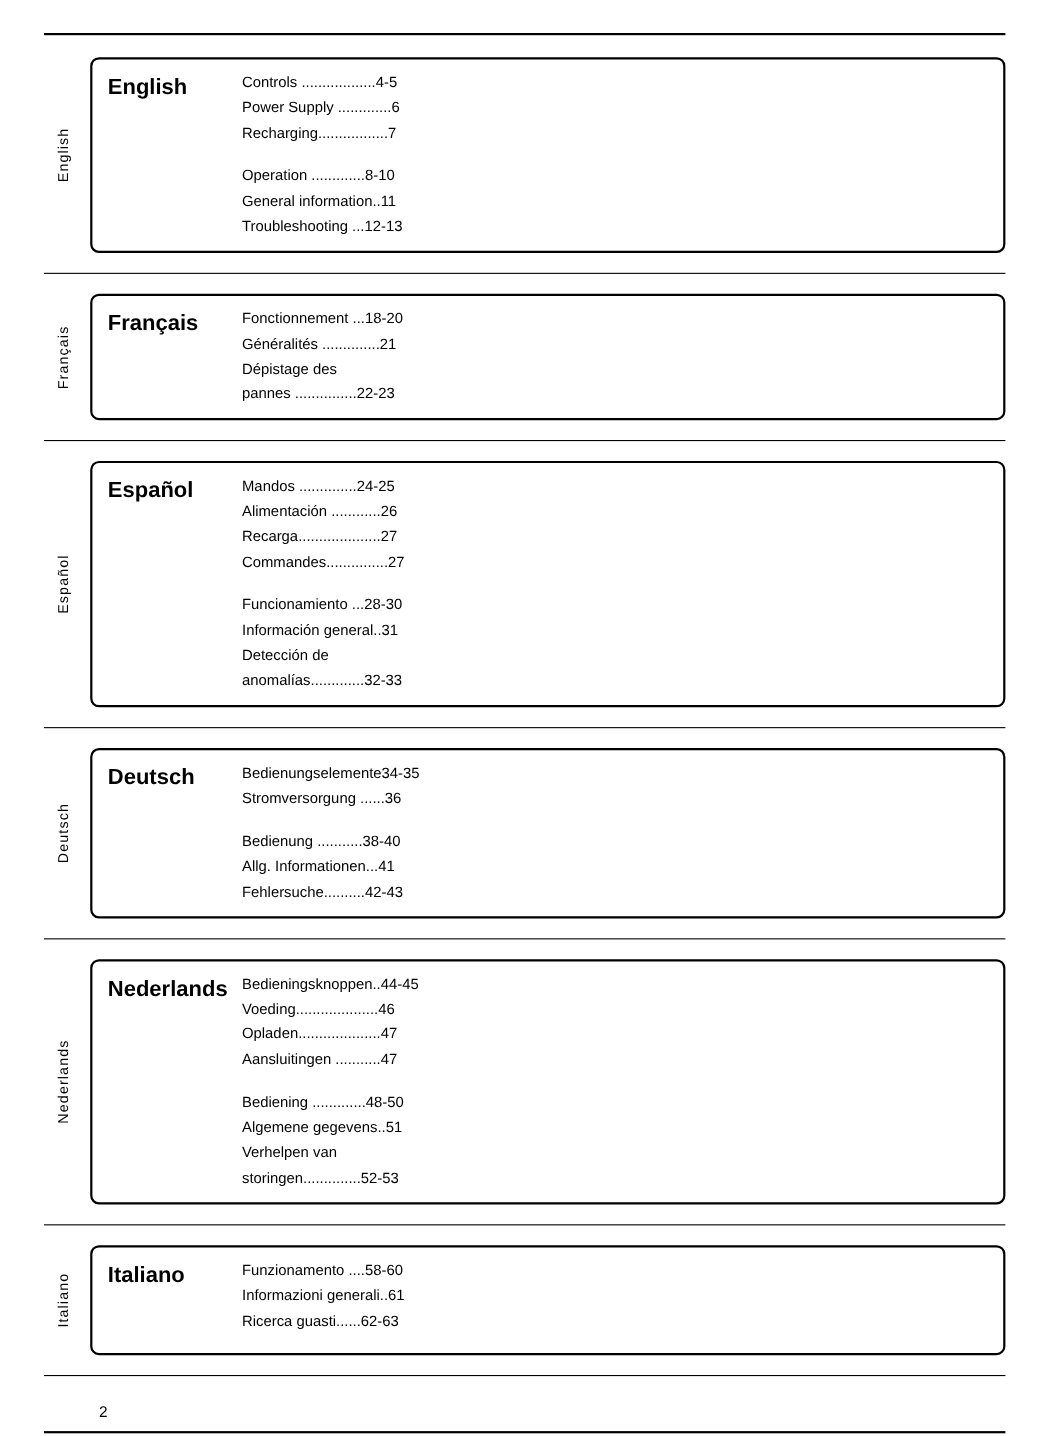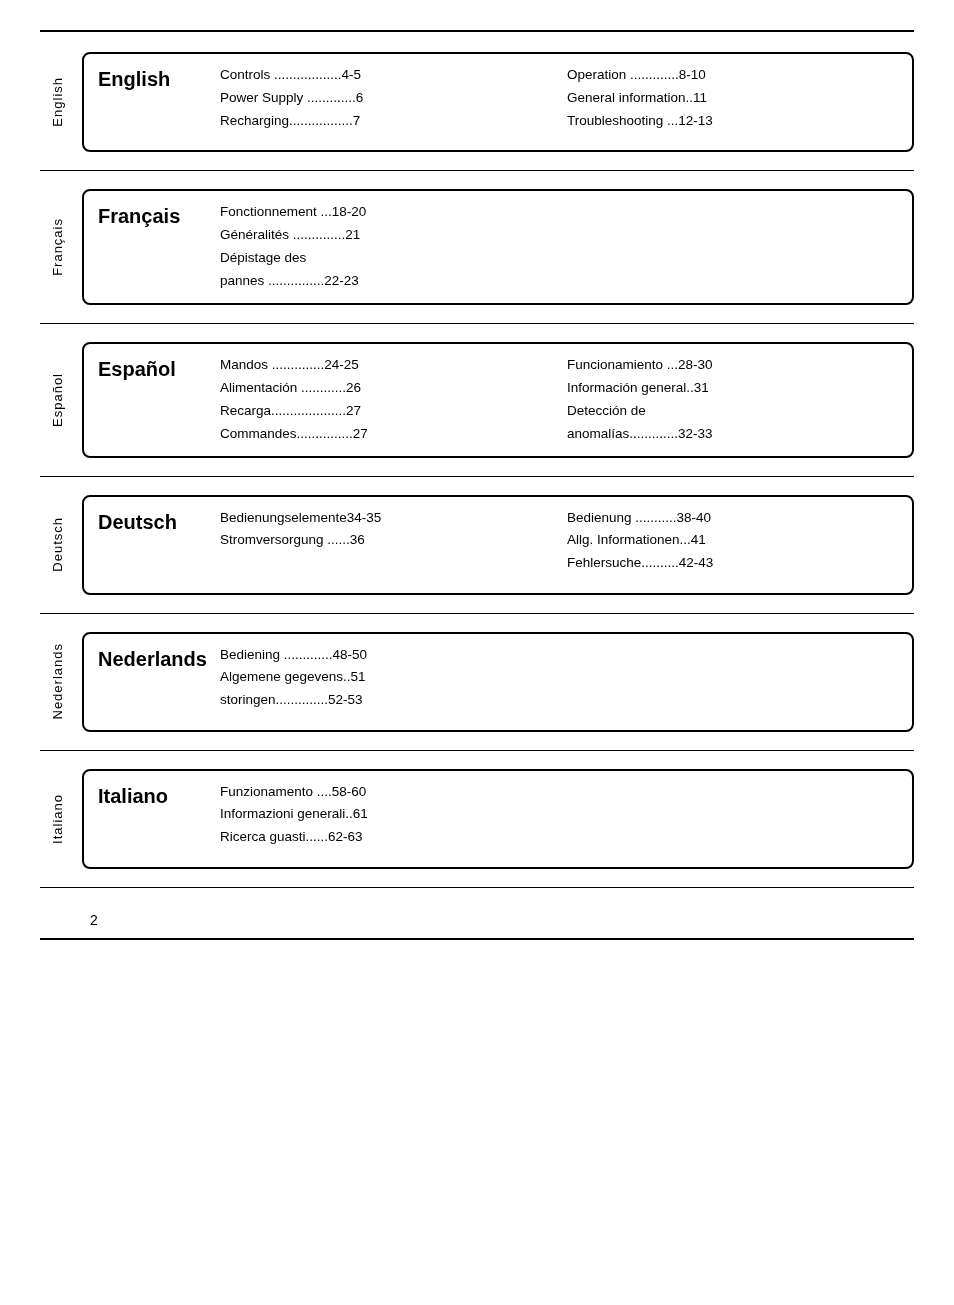--- a/index.html
+++ b/index.html
@@ -63,21 +63,21 @@
     .language-title {
       font-size: 20px;
       font-weight: bold;
       width: 110px;
       flex-shrink: 0;
       padding-top: 4px;
     }
 
     .toc-columns {
       display: flex;
-      flex-direction: row;
+      flex-direction: column;
       flex: 1;
       gap: 16px;
     }
 
     .toc-col {
       flex: 1;
       font-size: 13.5px;
       line-height: 1.7;
     }
 
@@ -181,22 +181,29 @@
       </div>
     </div>
     <div class="language-section">
       <div class="side-label-container">
         <span class="side-label">Nederlands</span>
       </div>
       <div class="section-box">
         <div class="language-title">Nederlands</div>
         <div class="toc-columns">
           <div class="toc-col">
+            <div>Bedieningsknoppen..44-45</div>
+            <div>Voeding....................46</div>
+            <div>Opladen....................47</div>
+            <div>Aansluitingen ...........47</div>
+          </div>
+          <div class="toc-col">
             <div>Bediening .............48-50</div>
             <div>Algemene gegevens..51</div>
+            <div>Verhelpen van</div>
             <div>storingen..............52-53</div>
           </div>
         </div>
       </div>
     </div>
     <div class="language-section">
       <div class="side-label-container">
         <span class="side-label">Italiano</span>
       </div>
       <div class="section-box">

